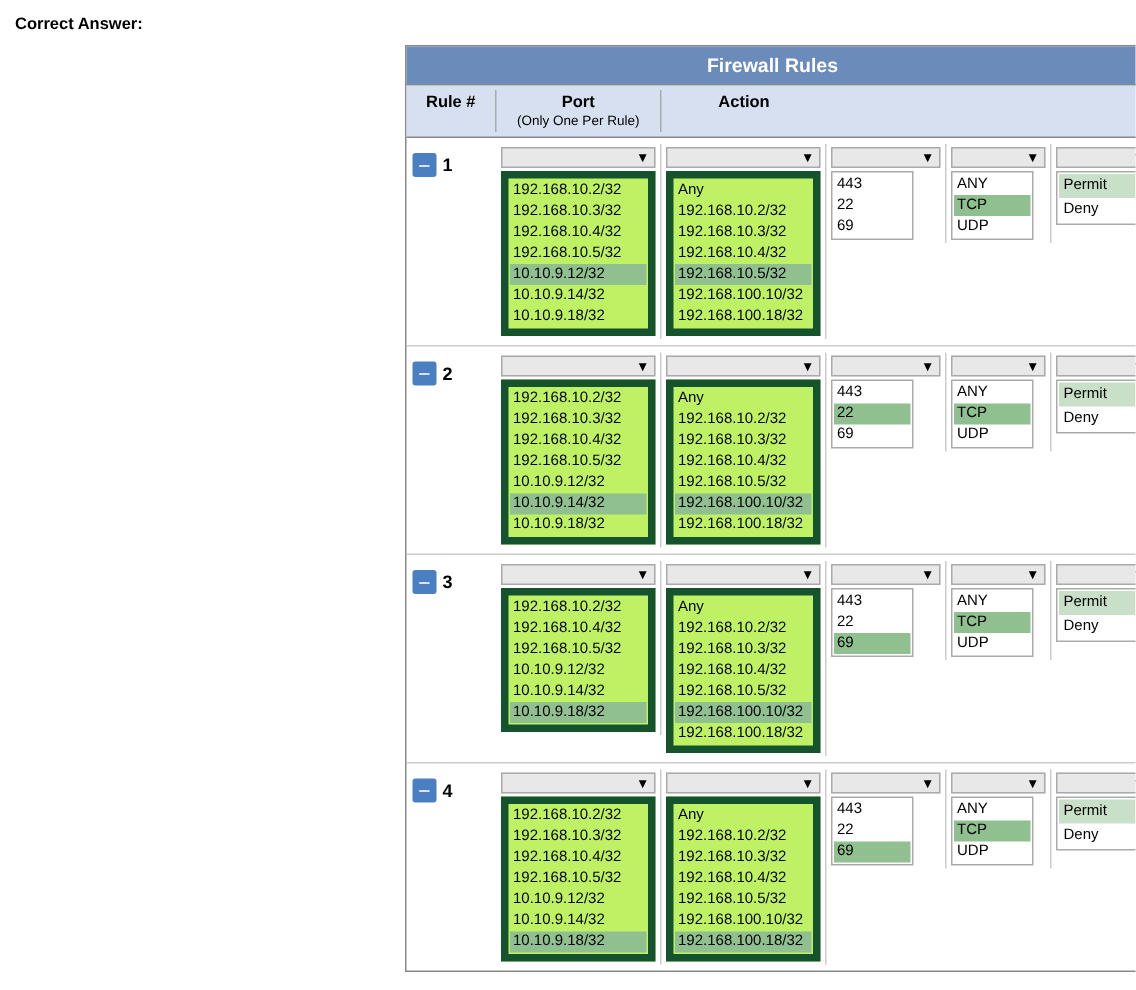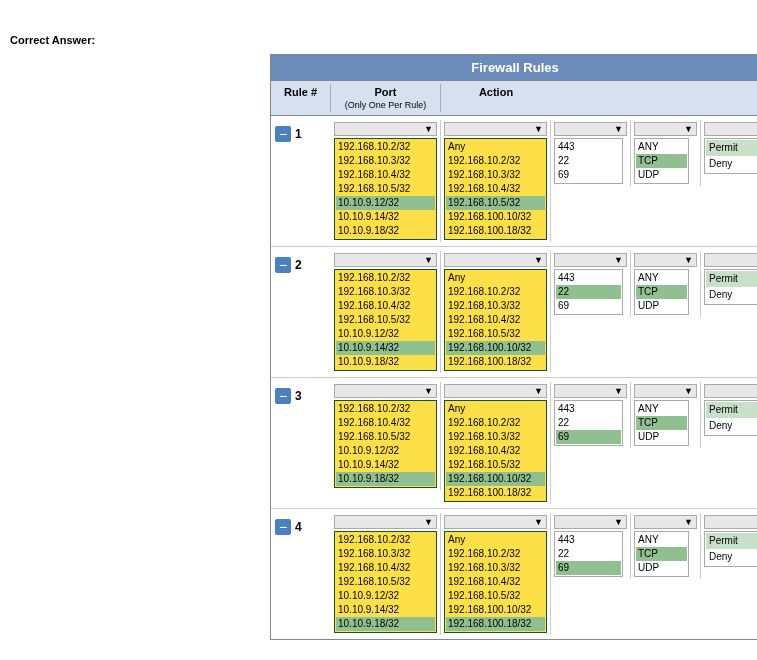--- a/index.html
+++ b/index.html
@@ -6,21 +6,20 @@
     body {
       font-family: Arial, sans-serif;
       font-size: 11px;
       background: #fff;
       padding: 10px;
     }
     .correct-answer-label {
       font-size: 11px;
       font-weight: bold;
       margin-bottom: 8px;
-      margin-top: 24px;
     }
     .main-container {
       margin-left: 260px;
       width: 490px;
     }
     .table-wrapper {
       border: 1px solid #888;
       background: #fff;
     }
     .table-title {
@@ -95,41 +94,41 @@
       font-size: 9px;
       padding: 1px 3px;
       margin-bottom: 2px;
       cursor: pointer;
       width: 100%;
       display: flex;
       justify-content: flex-end;
       align-items: center;
     }
     .list-box {
-      border: 1px solid #14532d;
-      background: #fde047;
+      border: 5px solid #14532d;
+      background: #bef264;
       overflow-y: auto;
       font-size: 10px;
       padding: 1px;
     }
     .list-item {
       padding: 0px 2px;
       line-height: 14px;
       white-space: nowrap;
     }
     .list-item.highlighted {
       background: #90c090;
       color: #000;
     }
     .port-list-box {
       border: 1px solid #aaa;
       background: #fff;
       font-size: 10px;
       padding: 1px;
-      width: 69px;
+      width: 55px;
     }
     .protocol-list-box {
       border: 1px solid #aaa;
       background: #fff;
       font-size: 10px;
       padding: 1px;
       width: 55px;
     }
     .action-box {
       border: 1px solid #aaa;

